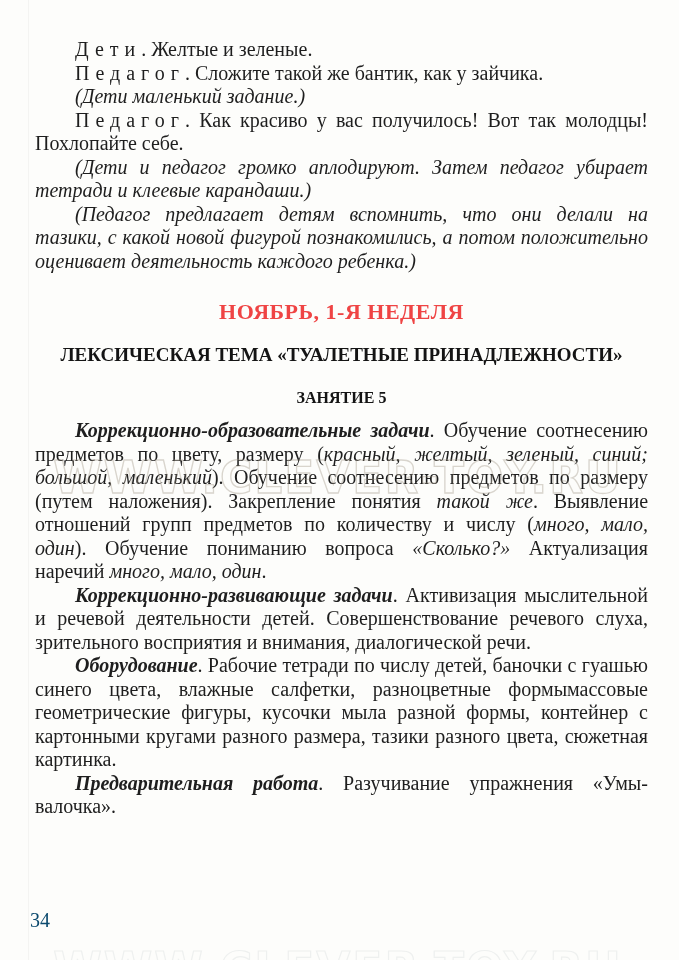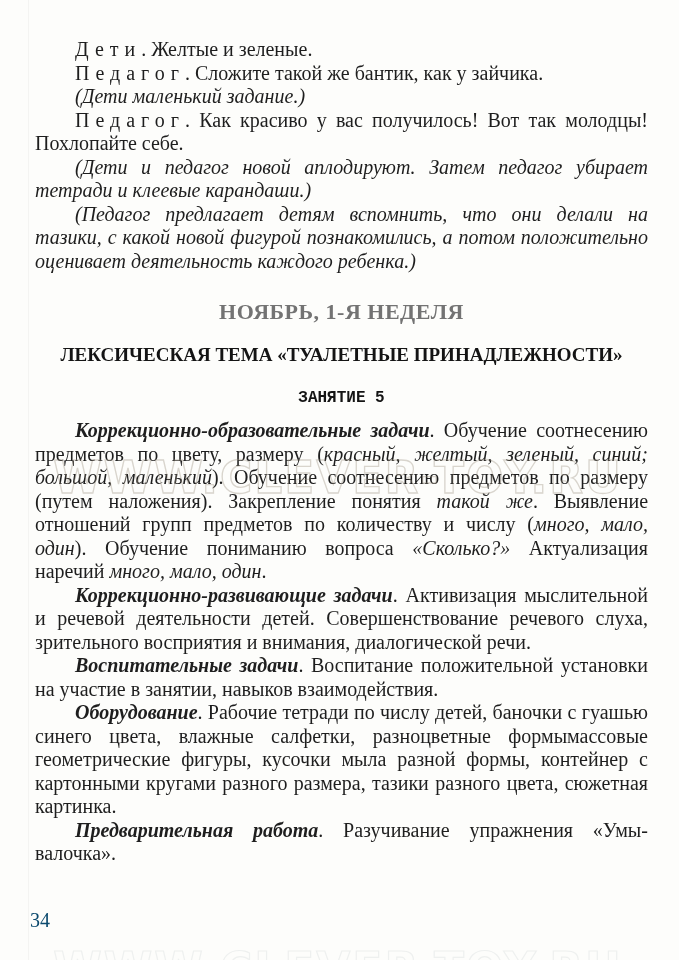--- a/index.html
+++ b/index.html
@@ -27,30 +27,30 @@
     text-align:justify;
     text-indent:40px;
     -webkit-hyphens:manual; hyphens:manual;
   }
   .seg-sp { letter-spacing:0.30em; }
   .seg-i  { font-style:italic; }
   .seg-b  { font-weight:bold; }
   .seg-bi { font-weight:bold; font-style:italic; }
   h1.week {
     font-size:22px; font-weight:bold; text-align:center;
-    margin:26px 0 16px 0; letter-spacing:0.5px; color:#737373;
+    margin:26px 0 16px 0; letter-spacing:0.5px; color:#ef4444;
     text-indent:0;
   }
   h2.theme {
     font-size:19px; font-weight:bold; text-align:center;
     margin:19px 0 0 0; color:#141414; text-indent:0;
   }
   h3.lesson {
     font-size:16px; font-weight:bold; text-align:center;
-    margin:23px 0 0 0; color:#141414; text-indent:0;font-family:Liberation Mono, monospace;
+    margin:23px 0 0 0; color:#141414; text-indent:0;
   }
   .sections { margin-top:12px; }
   .pagenum {
     position:absolute; left:30px; bottom:28px;
     font-size:20px; color:#0c4a6e; z-index:1;
   }
   .watermark {
     position:absolute; left:30px; width:616px; top:452px;
     text-align:center;
     font-family:"DejaVu Sans", sans-serif;
@@ -71,31 +71,30 @@
 <body>
 
 <div class="page">
   <div class="scanline"></div>
 
   <div class="content">
     <p class="para"><span class="seg-sp">Дети</span><span class="seg-n">. Желтые и зеленые.</span></p>
     <p class="para"><span class="seg-sp">Педагог</span><span class="seg-n">. Сложите такой же бантик, как у зайчика.</span></p>
     <p class="para"><span class="seg-i">(Дети маленький задание.)</span></p>
     <p class="para"><span class="seg-sp">Педагог</span><span class="seg-n">. Как красиво у вас получилось! Вот так молод­цы! Похлопайте себе.</span></p>
-    <p class="para"><span class="seg-i">(Дети и педагог новой аплодируют. Затем педагог убирает тетради и клеевые карандаши.)</span></p>
+    <p class="para"><span class="seg-i">(Дети и педагог громко аплодируют. Затем педагог убирает тетради и клеевые карандаши.)</span></p>
     <p class="para"><span class="seg-i">(Педагог предлагает детям вспомнить, что они делали на тазики, с какой новой фигурой познакомились, а потом поло­жительно оценивает деятельность каждого ребенка.)</span></p>
 
     <h1 class="week">НОЯБРЬ, 1-Я НЕДЕЛЯ</h1>
     <h2 class="theme">ЛЕКСИЧЕСКАЯ ТЕМА «ТУАЛЕТНЫЕ ПРИНАДЛЕЖНОСТИ»</h2>
     <h3 class="lesson">ЗАНЯТИЕ 5</h3>
 
     <div class="sections">
       <p class="para"><span class="seg-bi">Коррекционно-образовательные задачи</span><span class="seg-n">. Обучение соотнесе­нию предметов по цвету, размеру (</span><span class="seg-i">красный, желтый, зеленый, синий; большой, маленький</span><span class="seg-n">). Обучение соотнесению предметов по размеру (путем наложения). Закрепление понятия </span><span class="seg-i">такой же</span><span class="seg-n">. Выявление отношений групп предметов по количеству и числу (</span><span class="seg-i">много, мало, один</span><span class="seg-n">). Обучение пониманию вопроса </span><span class="seg-i">«Сколько?»</span><span class="seg-n"> Актуализация наречий </span><span class="seg-i">много, мало, один</span><span class="seg-n">.</span></p>
       <p class="para"><span class="seg-bi">Коррекционно-развивающие задачи</span><span class="seg-n">. Активизация мысли­тельной и речевой деятельности детей. Совершенствование ре­чевого слуха, зрительного восприятия и внимания, диалоги­ческой речи.</span></p>
-      <p class="para"><span class="seg-bi">Воспитательные задачи</span><span class="seg-n">. Воспитание положительной уста­новки на участие в занятии, навыков взаимодействия.</span></p>
       <p class="para"><span class="seg-bi">Оборудование</span><span class="seg-n">. Рабочие тетради по числу детей, баночки с гуашью синего цвета, влажные салфетки, разноцветные формы­массовые геометрические фигуры, кусочки мыла разной формы, контейнер с картонными кругами разного размера, тазики разного цвета, сюжетная картинка.</span></p>
       <p class="para"><span class="seg-bi">Предварительная работа</span><span class="seg-n">. Разучивание упражнения «Умы­валочка».</span></p>
     </div>
   </div>
 
   <div class="watermark">WWW.CLEVER-TOY.RU</div>
   <div class="watermark wm-bottom">WWW.CLEVER-TOY.RU</div>
 
   <div class="pagenum">34</div>
 </div>

